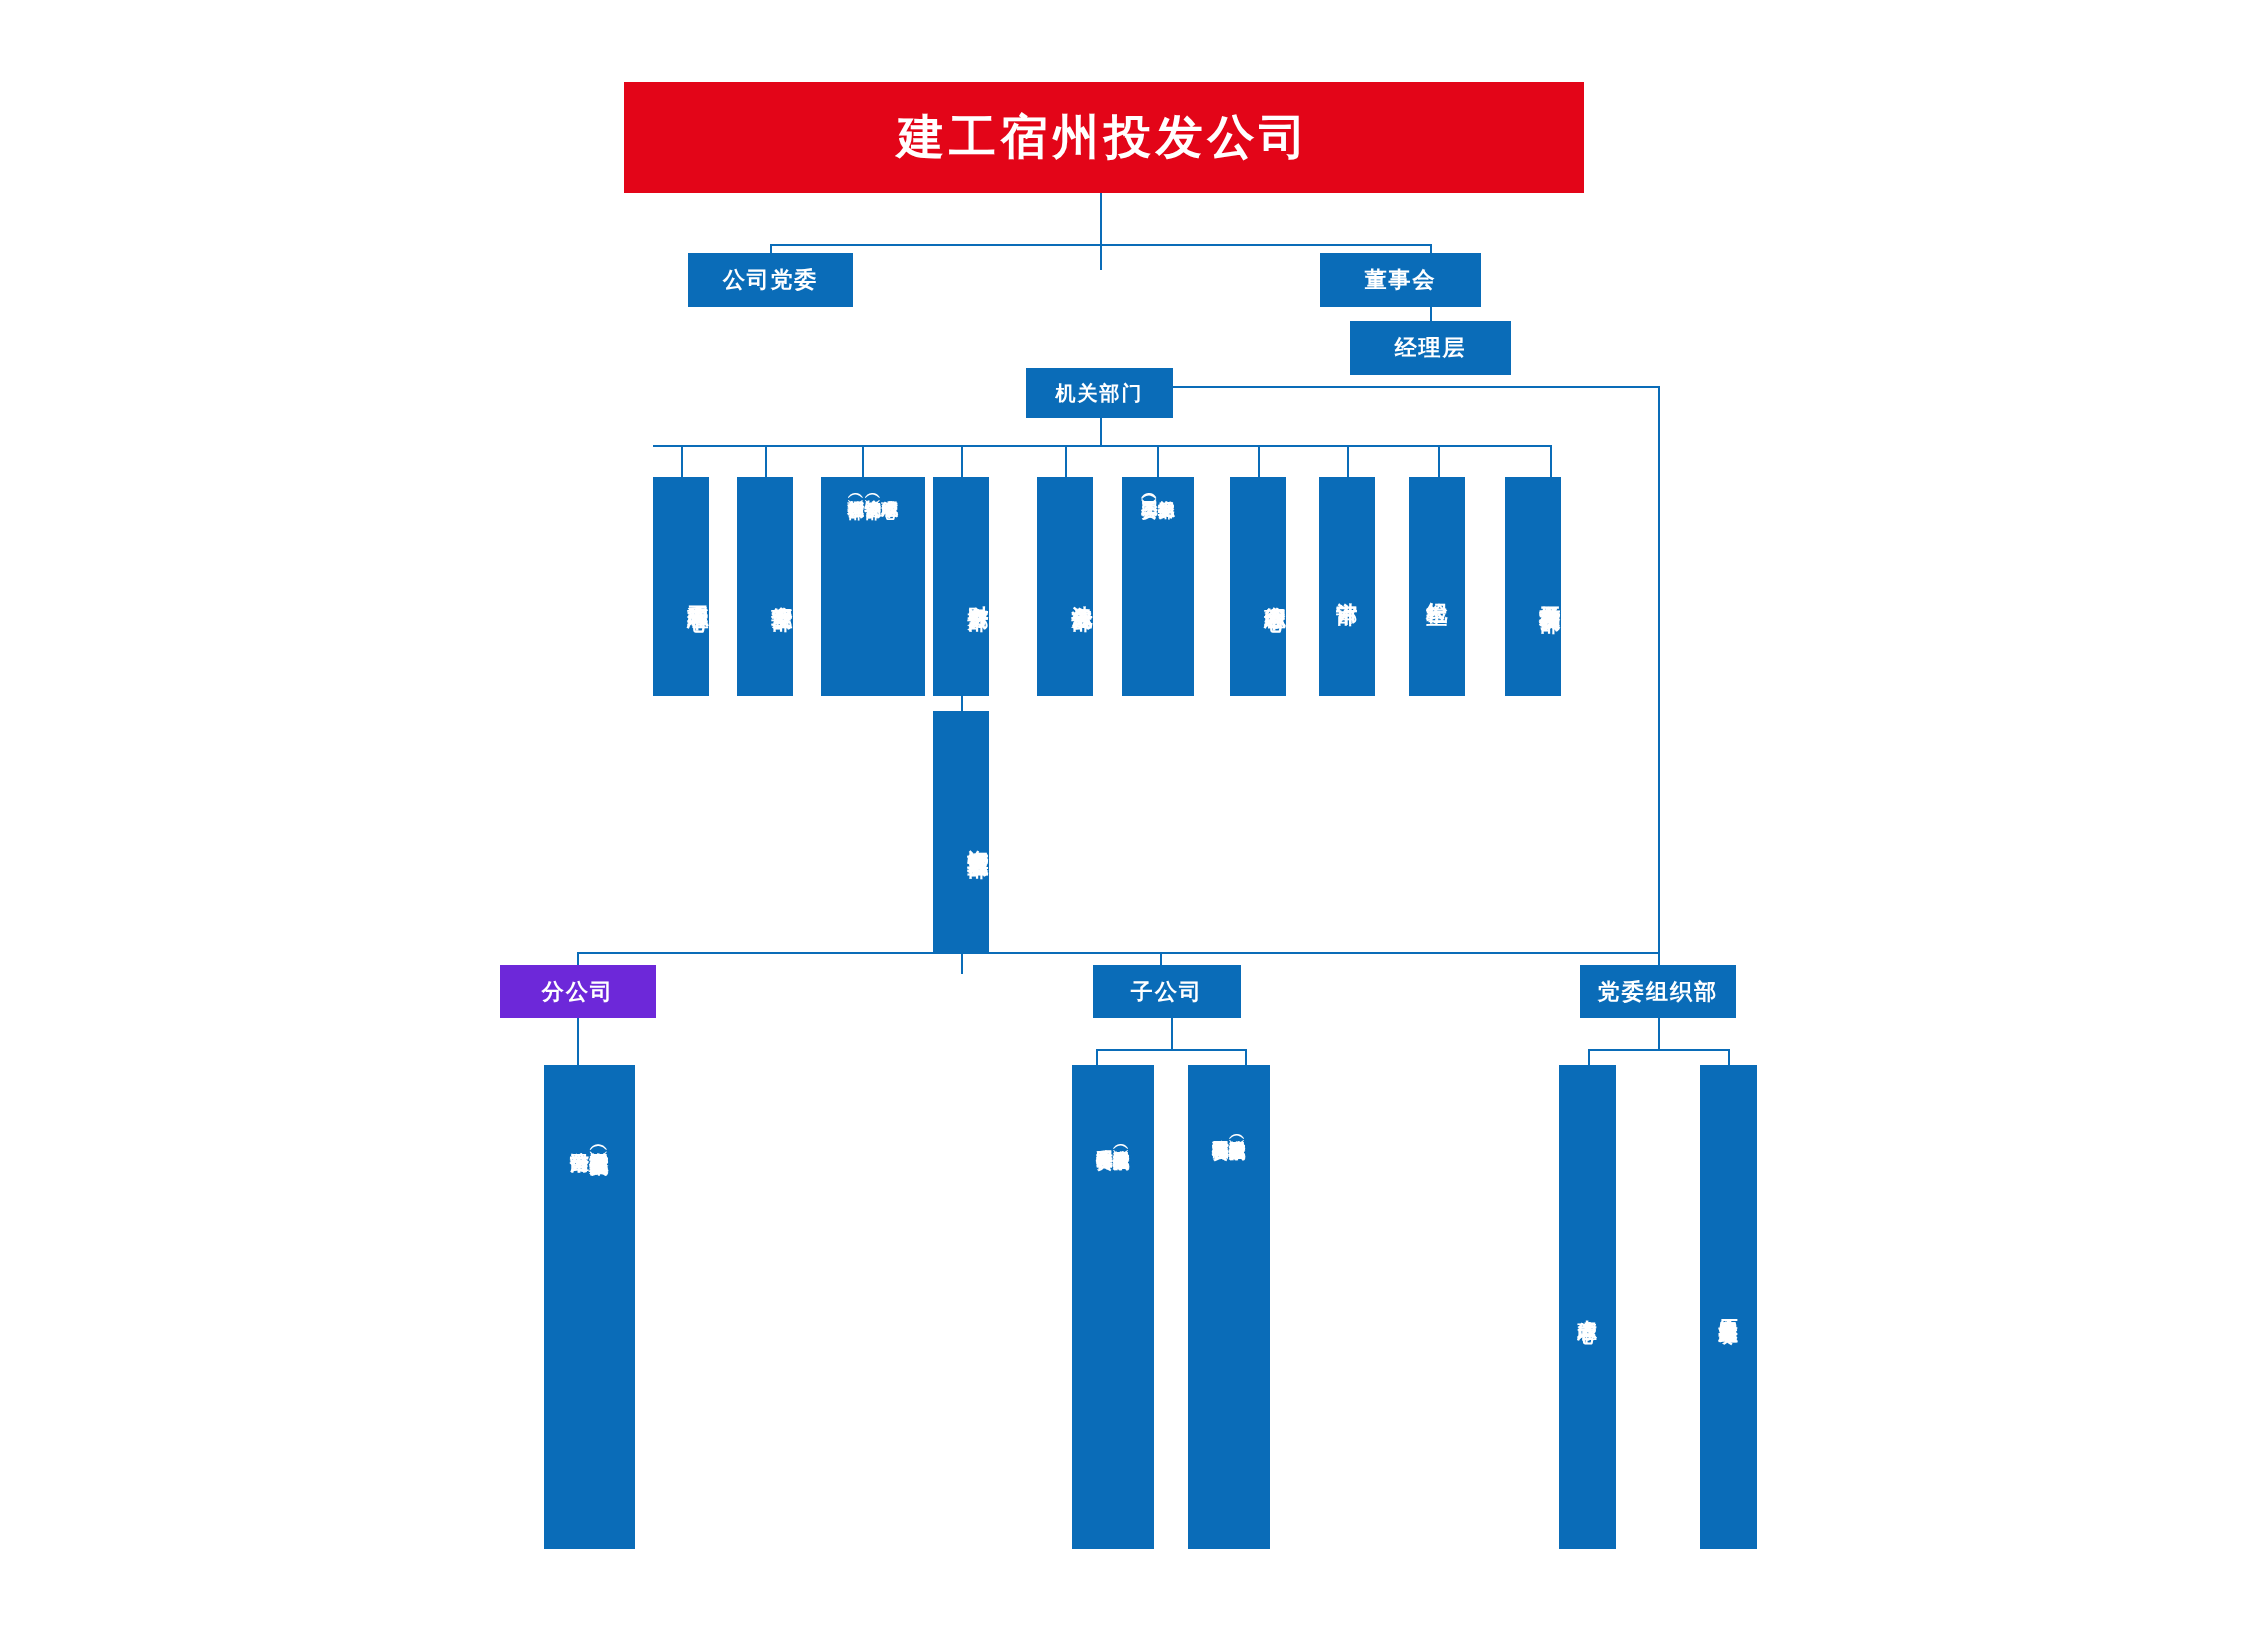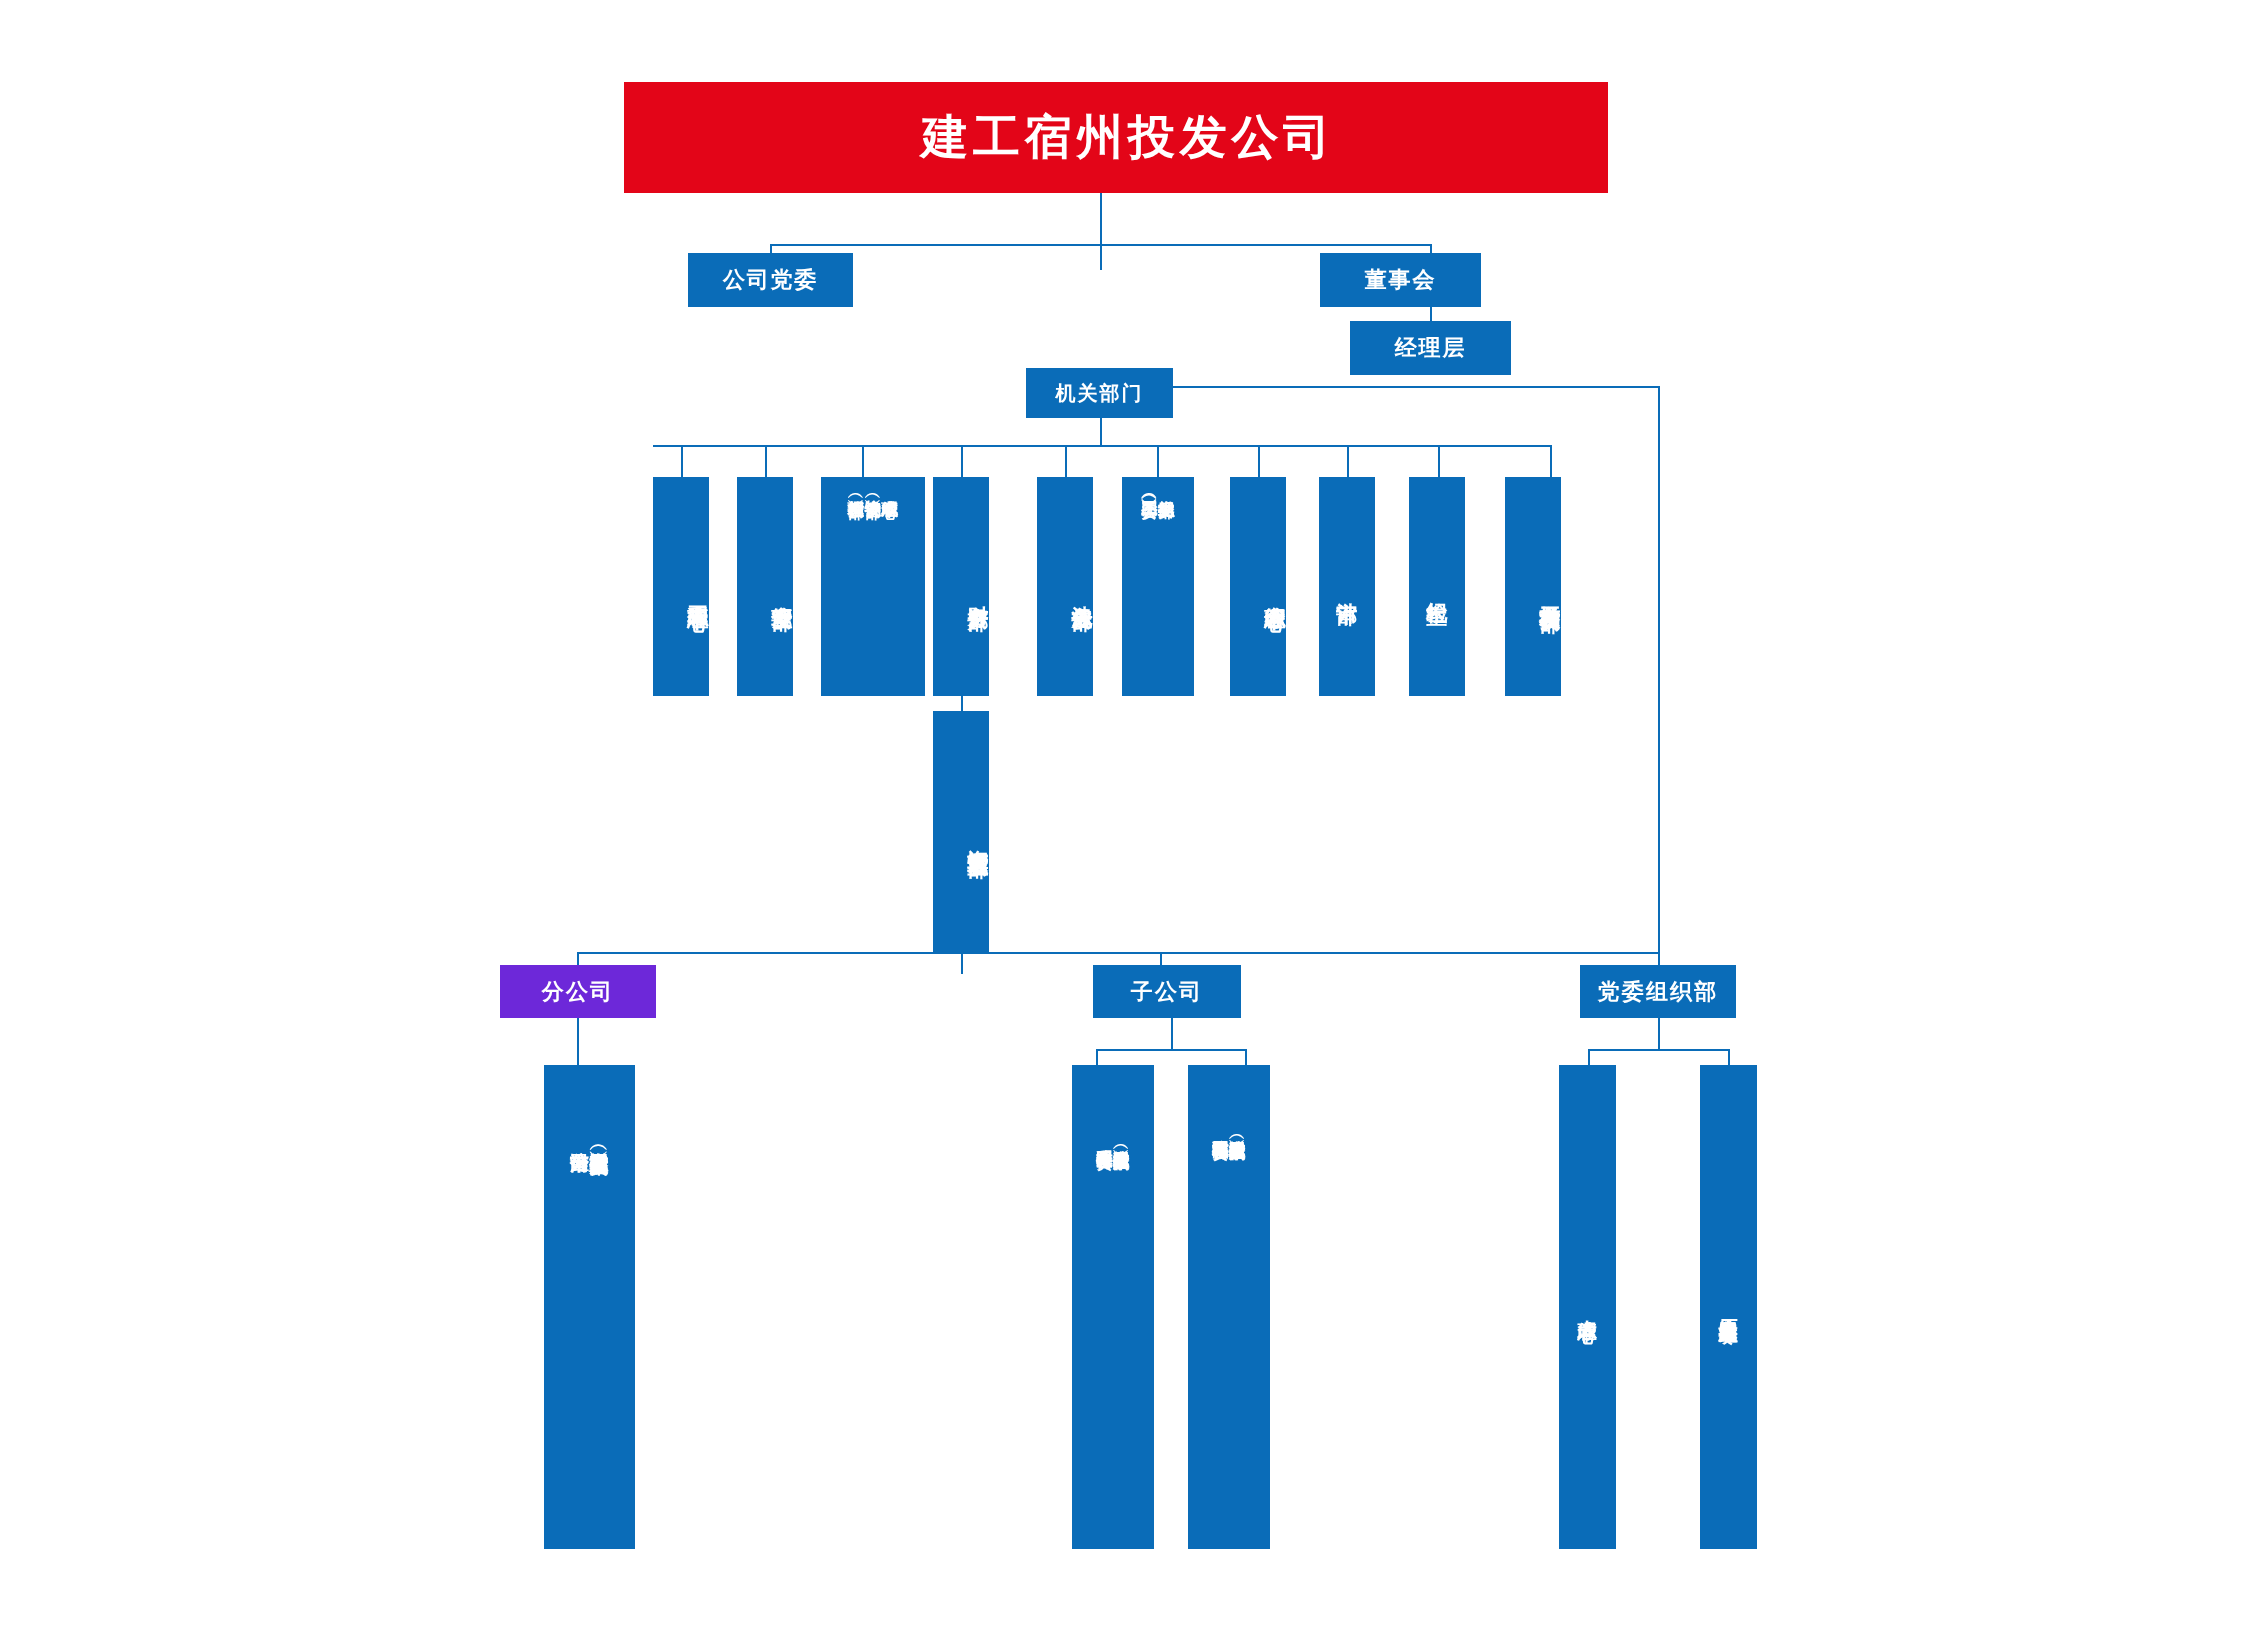--- a/index.html
+++ b/index.html
@@ -20,21 +20,21 @@
   .vbox{writing-mode:vertical-rl;text-orientation:upright;
         align-items:flex-start;justify-content:center;padding-top:10px;
         line-height:1.02;}
   .vbox.mid{align-items:center;padding-top:0;}
   .vcols{position:absolute;display:flex;flex-direction:row-reverse;
          align-items:flex-start;justify-content:center;
          box-sizing:border-box;background:#0A6CB8;color:#fff;font-weight:bold;}
   .vcols > span{writing-mode:vertical-rl;text-orientation:upright;
                 line-height:1.02;letter-spacing:.02em;display:block;}
 
-  .t-title{font-size:47px;letter-spacing:.10em;padding-left:24px;}
+  .t-title{font-size:47px;letter-spacing:.10em;}
   .t-lvl2{font-size:22px;letter-spacing:.08em;}
   .t-lvl3{font-size:20px;letter-spacing:.10em;}
   .t-dept{font-size:21px;}
   .t-deptsm{font-size:16.5px;}
   .t-grp{font-size:22px;letter-spacing:.10em;}
   .t-leaf{font-size:19px;}
   .t-leafsm{font-size:16.5px;}
 </style>
 </head>
 <body>

